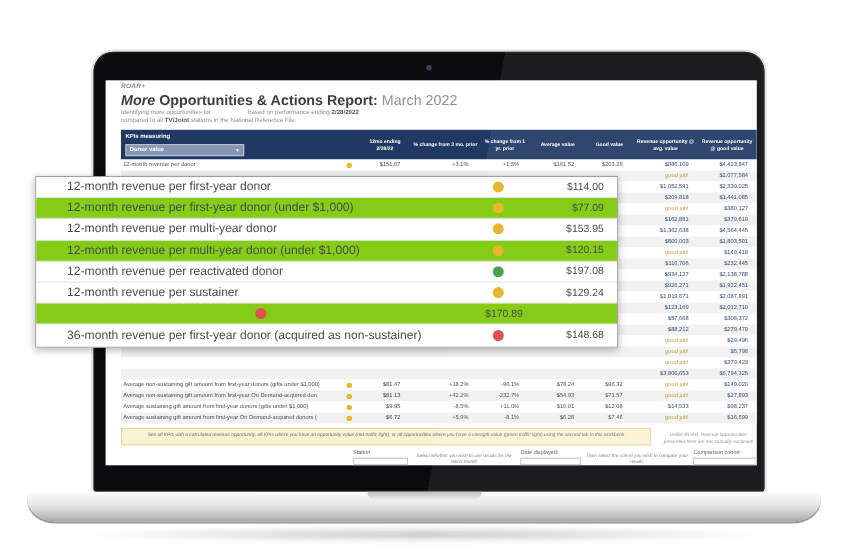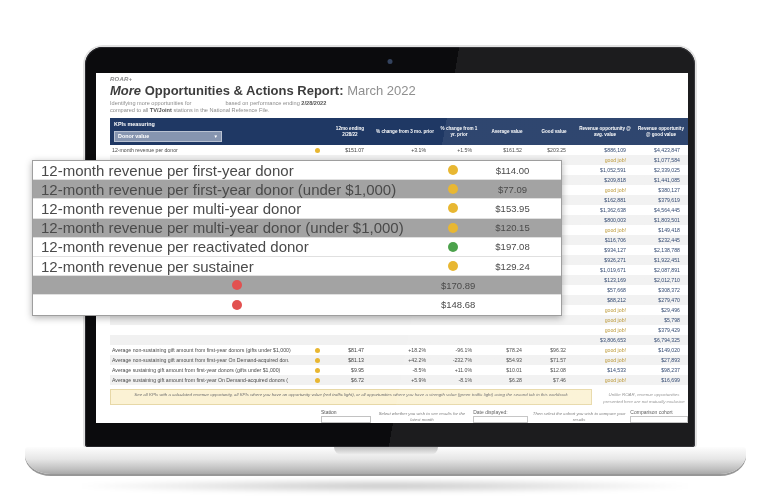--- a/index.html
+++ b/index.html
@@ -64,25 +64,25 @@
   .ctl{display:flex;flex-direction:column;}
   .ctl-label{font-size:5px;color:#555;white-space:nowrap;}
   .ctl input{width:100%;height:7px;border:1px solid #c2c2c2;background:#fff;box-sizing:border-box;margin-top:1px;}
   .helper{font-size:4.3px;font-style:italic;color:#777;text-align:center;padding-top:2px;line-height:1.4;}
 
   
   .overlay{position:absolute;left:32px;top:160px;width:528px;background:#fff;border:1px solid #9e9e9e;
        box-shadow:0 2px 7px rgba(0,0,0,0.3);z-index:20;}
   .orow{display:grid;grid-template-columns:1fr 24px 96px;height:19.2px;align-items:center;
        border-bottom:1px solid #e0e0e0;box-sizing:border-box;background:#fff;}
-  .orow.alt{background:#a3a3a3;}
+  .orow.alt{background:#84cc16;}
   .orow:last-child{border-bottom:none;}
-  .olabel{font-size:15px;color:#4a4a4a;padding-left:8px;white-space:nowrap;overflow:hidden;}
+  .olabel{font-size:11px;color:#4a4a4a;padding-left:28px;white-space:nowrap;overflow:hidden;}
   .odot{width:10px;height:10px;border-radius:50%;justify-self:center;}
-  .oval{font-size:9.5px;color:#4a4a4a;text-align:center;padding-right:1px;}
+  .oval{font-size:9.5px;color:#4a4a4a;text-align:right;padding-right:12px;}
 </style>
 </head>
 <body>
 
 <div>
   <div class="lid">
     <div class="camera"></div>
     <div class="screen">
 
       <div class="hdr">
@@ -446,16 +446,17 @@
     <div class="orow">
       <div class="olabel">12-month revenue per sustainer</div>
       <span class="odot" style="background: rgb(232, 183, 50);"></span>
       <div class="oval">$129.24</div>
     </div>
     <div class="orow alt">
       <span class="odot" style="background: rgb(226, 81, 80);"></span>
       <div class="oval">$170.89</div>
     </div>
     <div class="orow">
+      <div class="olabel">36-month revenue per first-year donor (acquired as non-sustainer)</div>
       <span class="odot" style="background: rgb(226, 81, 80);"></span>
       <div class="oval">$148.68</div>
     </div>
   </div>
 
 </body></html>

